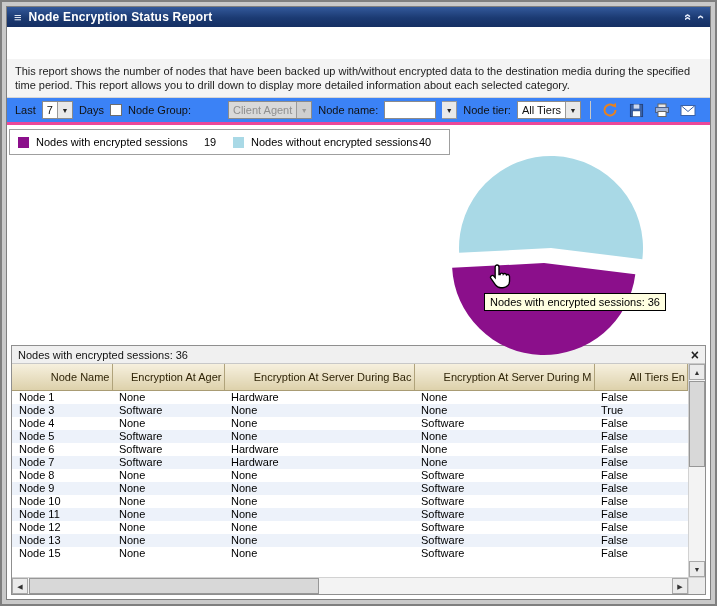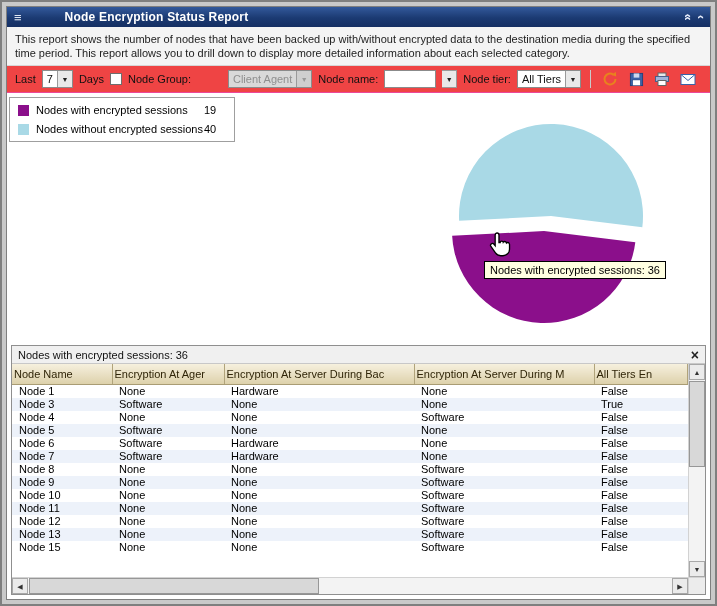--- a/index.html
+++ b/index.html
@@ -3,59 +3,59 @@
 <meta charset="utf-8">
 <style>
   * { box-sizing: border-box; }
   body { margin:0; background:#ffffff; font-family:"Liberation Sans", sans-serif; }
   .app { width:717px; height:606px; background:#c9c9c9; border:2px solid #7f7f7f; padding:4px; }
   .win { height:100%; border:1px solid #7f7f7f; background:#ffffff; display:flex; flex-direction:column; overflow:hidden; }
 
   
   .titlebar { height:20px; flex:0 0 20px; background:linear-gradient(#33599b,#1b3a72 55%,#152f63); display:flex; align-items:center; color:#fff; padding:0 7px; gap:7px; }
   .titlebar .list-ico { font-size:13px; color:#dfe6f2; line-height:1; }
-  .titlebar .title { font-weight:bold; font-size:12px; letter-spacing:0.2px;margin-left:36px; }
+  .titlebar .title { font-weight:bold; font-size:12px; letter-spacing:0.2px; }
   .titlebar .spacer { flex:1; }
   .tb-ico { font-size:12px; font-weight:bold; color:#e8eefc; display:inline-block; transform:rotate(90deg); line-height:1; cursor:default; }
 
   
-  .desc { flex:0 0 auto; background:#f4f4f4; color:#1c1c1c; font-size:11px; line-height:14px; padding:5px 14px 5px 8px; border-bottom:1px solid #d6d6d6; }
-
-  
-  .toolbar { flex:0 0 27px; background:#ef4444; border-bottom:1px solid #ec4899; display:flex; align-items:center; padding:0 8px; gap:6px; font-size:11px; color:#111; }
+  .desc { flex:0 0 auto; background:#f4f4f4; color:#1c1c1c; font-size:11px; line-height:14px; padding:5px 14px 5px 8px; border-bottom:1px solid #d6d6d6;margin-top:32px; }
+
+  
+  .toolbar { flex:0 0 27px; background:#3b82f6; border-bottom:3px solid #ec4899; display:flex; align-items:center; padding:0 8px; gap:6px; font-size:11px; color:#111; }
   .combo { display:inline-flex; align-items:center; height:18px; background:#fff; border:1px solid #8b8b8b; }
   .combo-val { padding:0 4px; min-width:14px; white-space:nowrap; }
   .combo-btn { width:15px; align-self:stretch; display:flex; align-items:center; justify-content:center; font-size:7px; background:#e9e9e9; border-left:1px solid #9a9a9a; color:#222; }
   .combo.disabled { background:#d9d9d9; color:#8f8f8f;margin-left:31px; }
   .combo.disabled .combo-btn { color:#9a9a9a; background:#cfcfcf; }
   .checkbox { width:12px; height:12px; background:#fff; border:1px solid #6e6e6e; display:inline-block; }
   .text-input { width:52px; height:18px; border:1px solid #8b8b8b; font-size:11px; padding:0 3px; font-family:"Liberation Sans", sans-serif; }
   .drop-btn { width:15px; height:18px; display:inline-flex; align-items:center; justify-content:center; font-size:7px; background:#e9e9e9; border:1px solid #9a9a9a; border-left:none; color:#222; }
   .vsep { width:1px; height:18px; background:#c9c9c9; margin:0 3px; }
   .icon-btn { width:20px; height:20px; display:flex; align-items:center; justify-content:center; }
 
   
   .chart-area { flex:1 1 auto; position:relative; background:#fff; }
-  .legend { position:absolute; left:2px; top:4px; background:#fff; border:1px solid #9f9f9f; padding:6px 8px; display:flex; flex-direction:column; gap:7px; font-size:11px; }
+  .legend { position:absolute; left:2px; top:4px; background:#fff; border:1px solid #9f9f9f; padding:6px 8px; display:flex; flex-direction:row; gap:7px; font-size:11px; }
   .legend-row { display:flex; align-items:center; }
   .swatch { width:11px; height:11px; margin-right:7px; flex:0 0 11px; }
   .legend-label { width:168px; }
   .legend-value { width:22px; }
   .pie-svg { position:absolute; left:420px; top:24px; }
   .cursor { position:absolute; left:482px; top:138px; }
   .tooltip { position:absolute; left:477px; top:168px; background:#ffffe1; border:1px solid #000; font-size:11px; padding:2px 5px; white-space:nowrap; }
 
   
   .panel { flex:0 0 250px; margin:0 4px 4px 4px; border:1px solid #8f8f8f; display:flex; flex-direction:column; background:#fff; overflow:hidden; }
   .panel-header { flex:0 0 18px; background:#f0f0f0; border-bottom:1px solid #c8c8c8; display:flex; align-items:center; font-size:11px; padding:0 6px; color:#111; }
   .panel-close { margin-left:auto; font-size:14px; font-weight:bold; color:#222; line-height:1; }
   .table-zone { flex:1 1 auto; display:flex; overflow:hidden; }
   .table-clip { flex:1 1 auto; overflow:hidden; }
   table { width:100%; border-collapse:collapse; table-layout:fixed; font-size:11px; }
-  thead th { height:20px; background:linear-gradient(#f6f0de,#ddd1ab); border-bottom:1px solid #a99c74; border-right:1px solid #b0a37b; font-weight:normal; color:#302508; text-align:left; overflow:hidden; white-space:nowrap; padding:0 2px; }
+  thead th { height:26px; background:linear-gradient(#f6f0de,#ddd1ab); border-bottom:1px solid #a99c74; border-right:1px solid #b0a37b; font-weight:normal; color:#302508; text-align:right; overflow:hidden; white-space:nowrap; padding:0 2px; }
   thead th + th { border-left:1px solid #fbf8ef; }
   tbody td { height:13px; padding:0 0 0 7px; white-space:nowrap; overflow:hidden; color:#000; line-height:13px; }
   tbody tr:nth-child(even) { background:#edf2fa; }
 
   
   .vscroll { flex:0 0 17px; background:#f3f3f3; border-left:1px solid #d2d2d2; display:flex; flex-direction:column; }
   .scroll-btn { flex:0 0 16px; background:#ebebeb; border:1px solid #a8a8a8; display:flex; align-items:center; justify-content:center; font-size:7px; color:#333; line-height:1; }
   .vtrack { flex:1 1 auto; position:relative; }
   .vthumb { position:absolute; top:1px; left:0; right:0; height:86px; background:#d8d8d8; border:1px solid #979797; }
   .hscroll { flex:0 0 17px; display:flex; background:#f3f3f3; border-top:1px solid #d2d2d2; }

